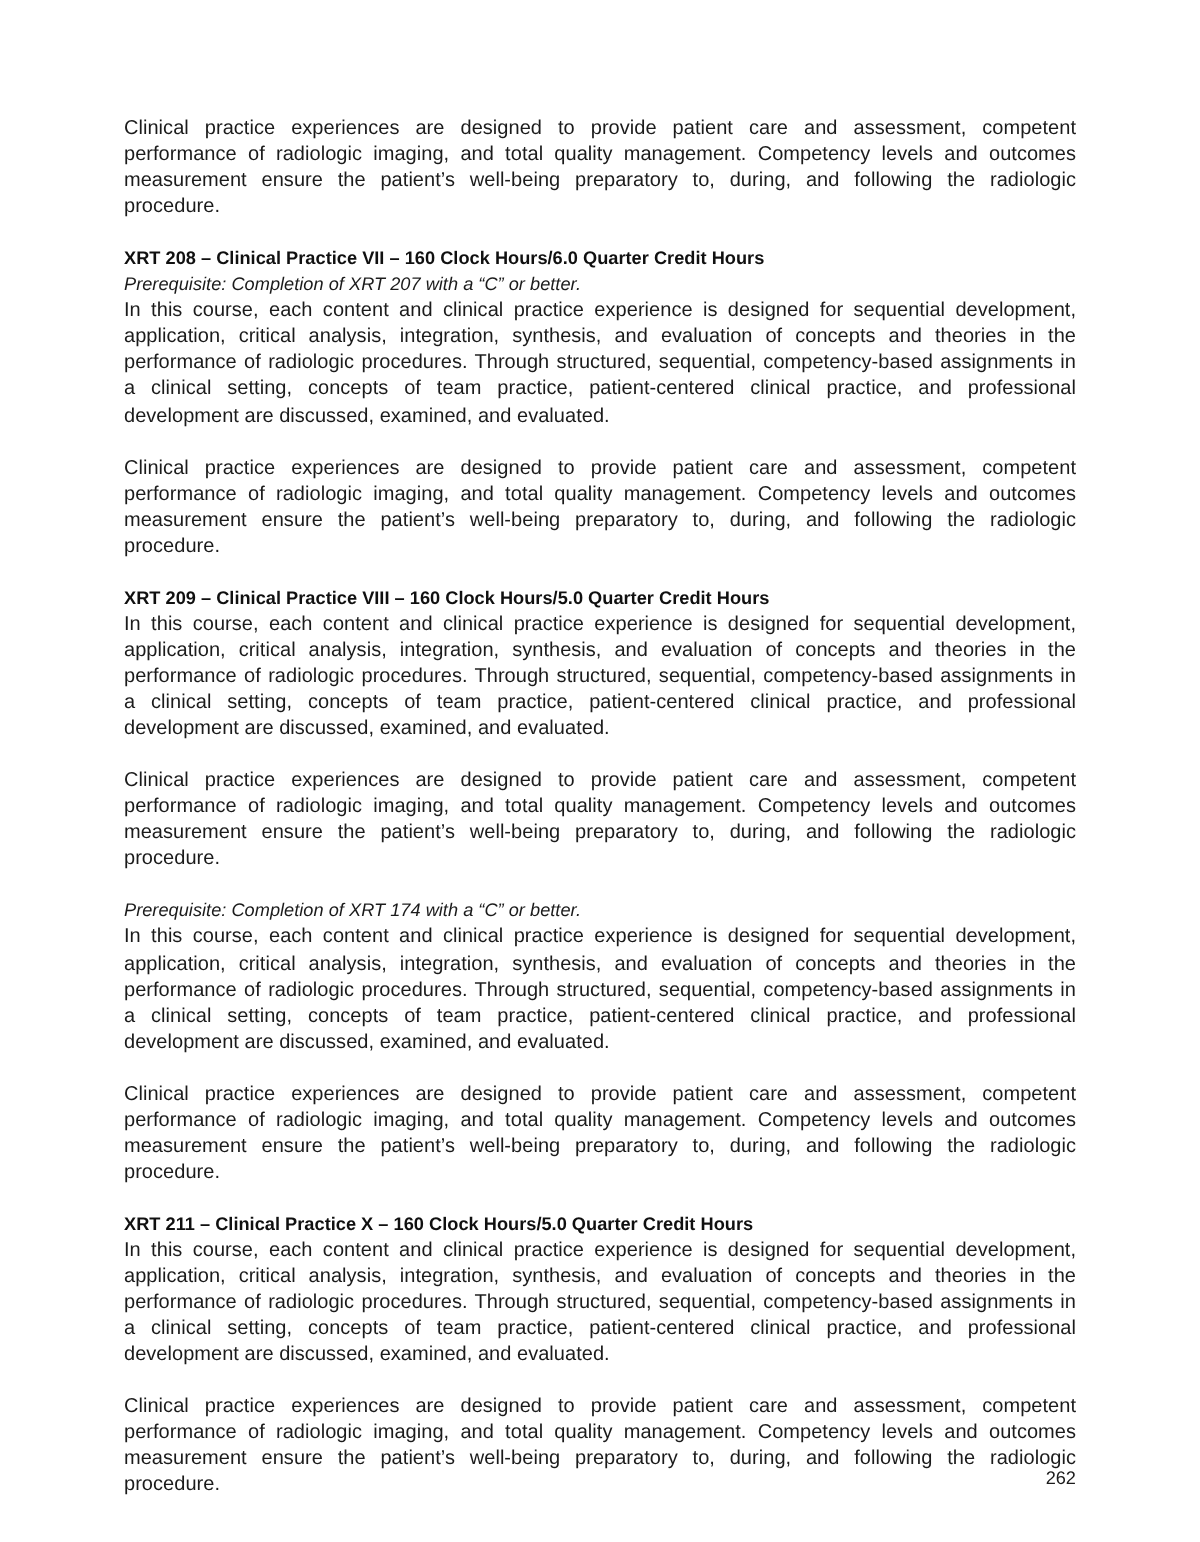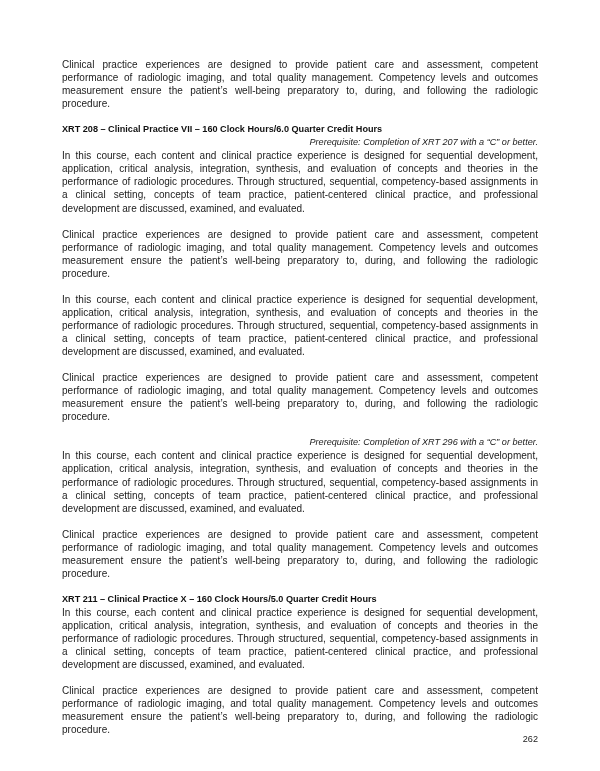--- a/index.html
+++ b/index.html
@@ -42,21 +42,21 @@
     font-weight: bold;
     text-align: left;
     margin: 0;
     color: #101010;
     letter-spacing: 0.01px;
   }
   .prereq {
     font-size: 9.1px;
     line-height: 13.05px;
     font-style: italic;
-    text-align: right;
+    text-align: left;
     margin: 0;
     color: #1b1b1b;
     letter-spacing: 0.01px;
   }
   .course-block { margin: 0; }
   .page-number {
     position: absolute;
     right: 62px;
     top: 733px;
     font-size: 9.1px;
@@ -80,29 +80,30 @@
       <p class="course-heading">XRT 208 – Clinical Practice VII – 160 Clock Hours/6.0 Quarter Credit Hours</p>
       <p class="prereq">Prerequisite: Completion of XRT 207 with a “C” or better.</p>
       <p class="para">In this course, each content and clinical practice experience is designed for sequential development, application, critical analysis, integration, synthesis, and evaluation of concepts and theories in the performance of radiologic procedures. Through structured, sequential, competency-based assignments in a clinical setting, concepts of team practice, patient-centered clinical practice, and professional development are discussed, examined, and evaluated.</p>
       <div class="spacer"></div>
       <p class="para">Clinical practice experiences are designed to provide patient care and assessment, competent performance of radiologic imaging, and total quality management. Competency levels and outcomes measurement ensure the patient’s well-being preparatory to, during, and following the radiologic procedure.</p>
     </div>
 
     <div class="spacer"></div>
 
     <div class="course-block">
+      <p class="course-heading">XRT 209 – Clinical Practice VIII – 160 Clock Hours/5.0 Quarter Credit Hours</p>
       <p class="para">In this course, each content and clinical practice experience is designed for sequential development, application, critical analysis, integration, synthesis, and evaluation of concepts and theories in the performance of radiologic procedures. Through structured, sequential, competency-based assignments in a clinical setting, concepts of team practice, patient-centered clinical practice, and professional development are discussed, examined, and evaluated.</p>
       <div class="spacer"></div>
       <p class="para">Clinical practice experiences are designed to provide patient care and assessment, competent performance of radiologic imaging, and total quality management. Competency levels and outcomes measurement ensure the patient’s well-being preparatory to, during, and following the radiologic procedure.</p>
     </div>
 
     <div class="spacer"></div>
 
     <div class="course-block">
-      <p class="prereq">Prerequisite: Completion of XRT 296 with a “C” or better.</p>
+      <p class="prereq">Prerequisite: Completion of XRT 174 with a “C” or better.</p>
       <p class="para">In this course, each content and clinical practice experience is designed for sequential development, application, critical analysis, integration, synthesis, and evaluation of concepts and theories in the performance of radiologic procedures. Through structured, sequential, competency-based assignments in a clinical setting, concepts of team practice, patient-centered clinical practice, and professional development are discussed, examined, and evaluated.</p>
       <div class="spacer"></div>
       <p class="para">Clinical practice experiences are designed to provide patient care and assessment, competent performance of radiologic imaging, and total quality management. Competency levels and outcomes measurement ensure the patient’s well-being preparatory to, during, and following the radiologic procedure.</p>
     </div>
 
     <div class="spacer"></div>
 
     <div class="course-block">
       <p class="course-heading">XRT 211 – Clinical Practice X – 160 Clock Hours/5.0 Quarter Credit Hours</p>
       <p class="para">In this course, each content and clinical practice experience is designed for sequential development, application, critical analysis, integration, synthesis, and evaluation of concepts and theories in the performance of radiologic procedures. Through structured, sequential, competency-based assignments in a clinical setting, concepts of team practice, patient-centered clinical practice, and professional development are discussed, examined, and evaluated.</p>

